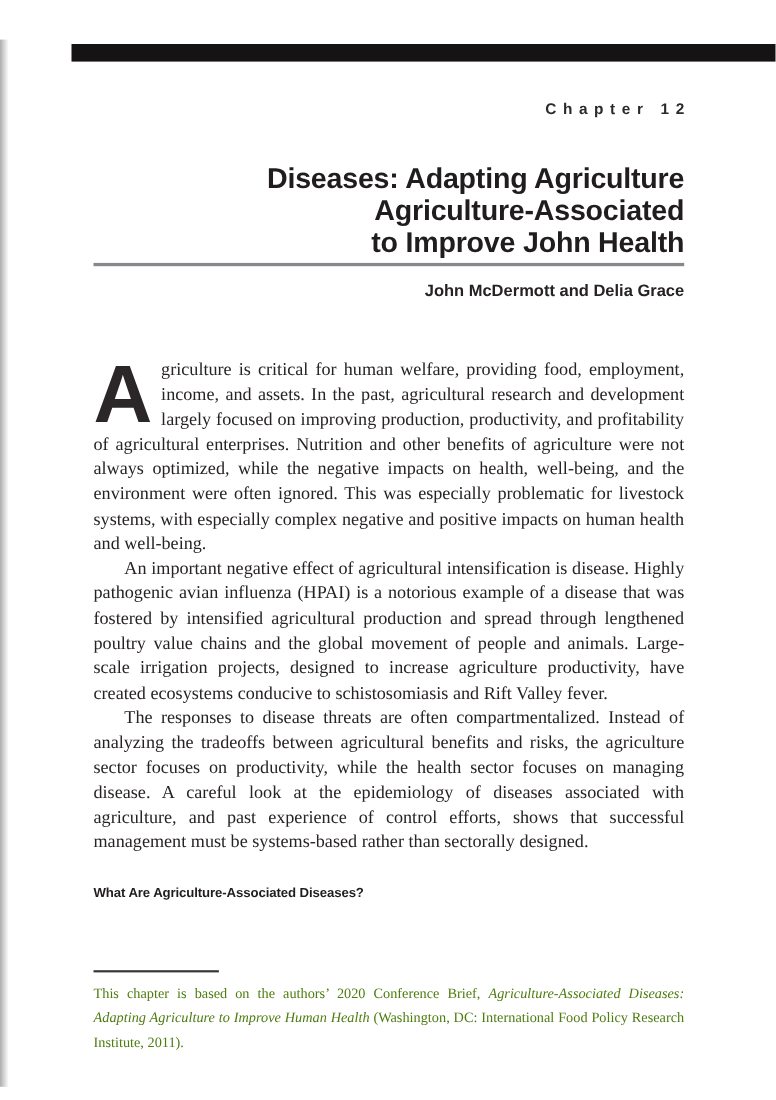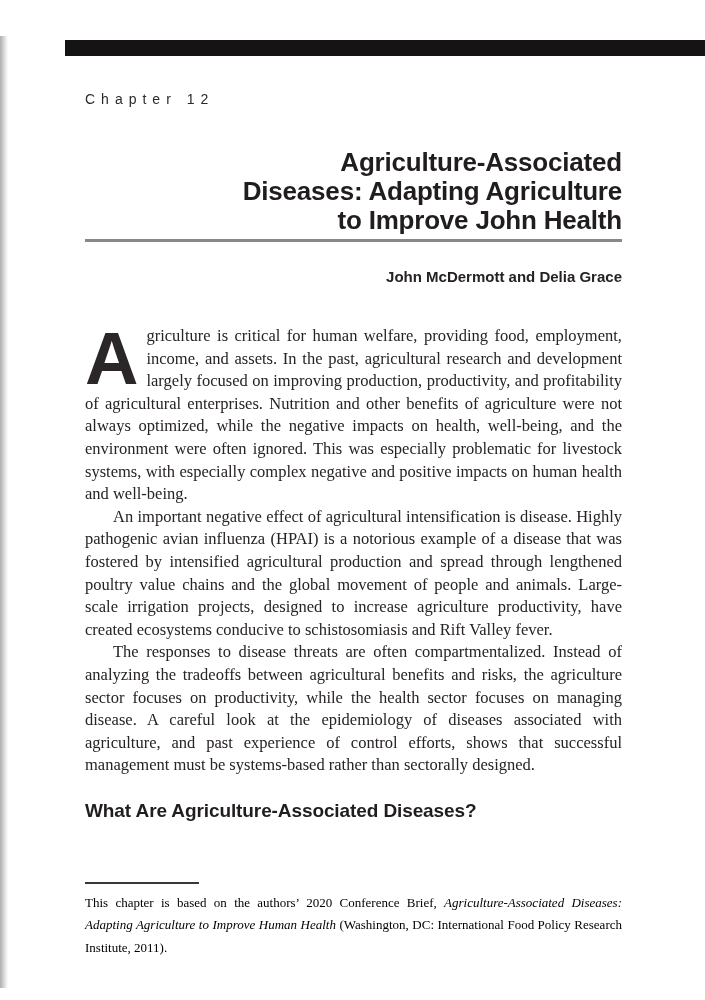--- a/index.html
+++ b/index.html
@@ -14,86 +14,86 @@
     position:absolute;left:0;top:36px;width:8px;height:952px;
     background:linear-gradient(to right, rgba(0,0,0,0.32), rgba(0,0,0,0.14) 55%, rgba(0,0,0,0));
   }
   .banner-bar{
     position:absolute;left:65px;top:40px;right:0;height:16px;background:#161314;
   }
 
   
   .chapter-label{
     position:absolute;left:85px;width:537px;top:91px;
-    font-family:"Liberation Sans", sans-serif;font-weight:normal;
+    font-family:"Liberation Sans", sans-serif;font-weight:bold;
     font-size:14px;letter-spacing:6px;margin-right:-6px;
-    color:#2d292a;text-align:left;
+    color:#2d292a;text-align:right;
   }
   .chapter-label .inner{margin-right:-6px;}
   .title-block{
     position:absolute;left:85px;width:537px;top:148px;
     font-family:"Liberation Sans", sans-serif;font-weight:bold;
     font-size:26px;line-height:29px;letter-spacing:-0.2px;
     color:#211d1e;text-align:right;
   }
   .title-rule{
     position:absolute;left:85px;width:537px;top:239px;height:3px;
     background:#87888b;
   }
   .authors{
     position:absolute;left:85px;width:537px;top:256px;
     font-family:"Liberation Sans", sans-serif;font-weight:bold;
-    font-size:15px;color:#262223;text-align:right;margin-top:12px;
+    font-size:15px;color:#262223;text-align:right;
   }
 
   
   .body-text{
     position:absolute;left:85px;width:537px;top:325px;
     font-size:16.5px;line-height:22.6px;color:#272223;
     text-align:justify;
   }
   .body-text p{margin:0;padding:0;}
   .para-indent{text-indent:28px;}
   .drop-cap{
     float:left;
     font-family:"Liberation Sans", sans-serif;font-weight:bold;
     font-size:74px;line-height:60px;
     margin:4px 8px 0 0;color:#2b2728;
   }
   .section-heading{
     font-family:"Liberation Sans", sans-serif;font-weight:bold;
-    font-size:19px;color:#211d1e;text-align:left;letter-spacing:-0.1px;
+    font-size:12px;color:#211d1e;text-align:left;letter-spacing:-0.1px;
     margin:23px 0 6px 0 !important;
   }
 
   
   .footnote-rule{
     position:absolute;left:85px;top:882px;width:114px;height:2px;background:#3a3536;
   }
   .footnote{
     position:absolute;left:85px;width:537px;top:892px;
-    font-size:13px;line-height:22.4px;color:#000000;text-align:justify;
+    font-size:13px;line-height:22.4px;color:#4d7c0f;text-align:justify;
   }
   .footnote .it{font-style:italic;}
 </style>
 </head>
 <body>
 
 <div class="page">
 
   <div class="gutter-shadow"></div>
   <div class="banner-bar"></div>
 
   <div class="chapter-label">
     <span class="inner">Chapter 12</span>
   </div>
 
   <div class="title-block">
+    <div>Diseases: Adapting Agriculture</div>
     <div>Agriculture-Associated</div>
-    <div>Diseases: Adapting Agriculture</div>
     <div>to Improve John Health</div>
   </div>
 
   <div class="title-rule"></div>
 
   <div class="authors">John McDermott and Delia Grace</div>
 
   <div class="body-text">
     <p><span class="drop-cap">A</span><span>griculture is critical for human welfare, providing food, employment, income, and assets. In the past, agricultural research and development largely focused on improving production, productivity, and profitability of agricultural enterprises. Nutrition and other benefits of agriculture were not always optimized, while the negative impacts on health, well-being, and the environment were often ignored. This was especially problematic for livestock systems, with especially complex negative and positive impacts on human health and well-being.</span></p>
     <p class="para-indent">An important negative effect of agricultural intensification is disease. Highly pathogenic avian influenza (HPAI) is a notorious example of a disease that was fostered by intensified agricultural production and spread through lengthened poultry value chains and the global movement of people and animals. Large-scale irrigation projects, designed to increase agriculture productivity, have created ecosystems conducive to schistosomiasis and Rift Valley fever.</p>

